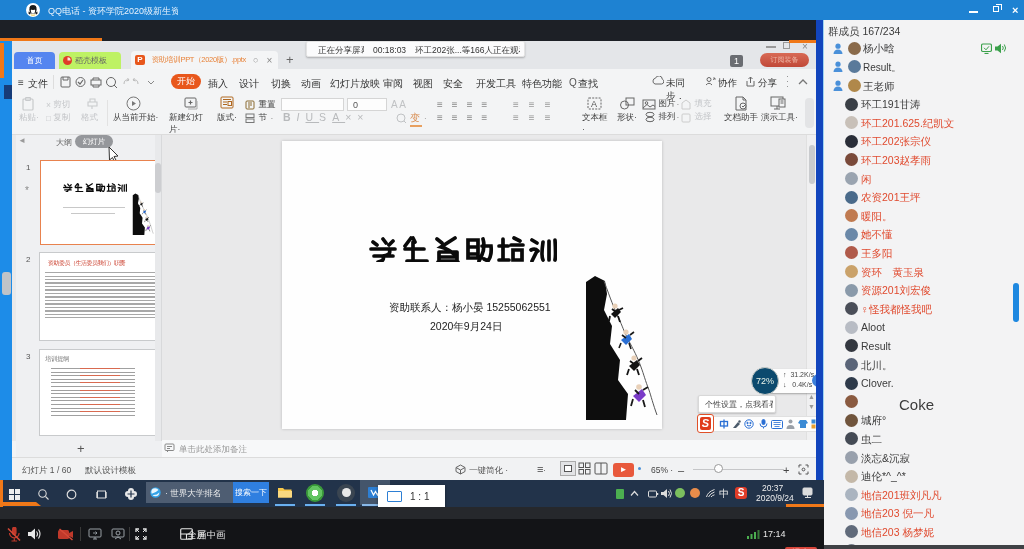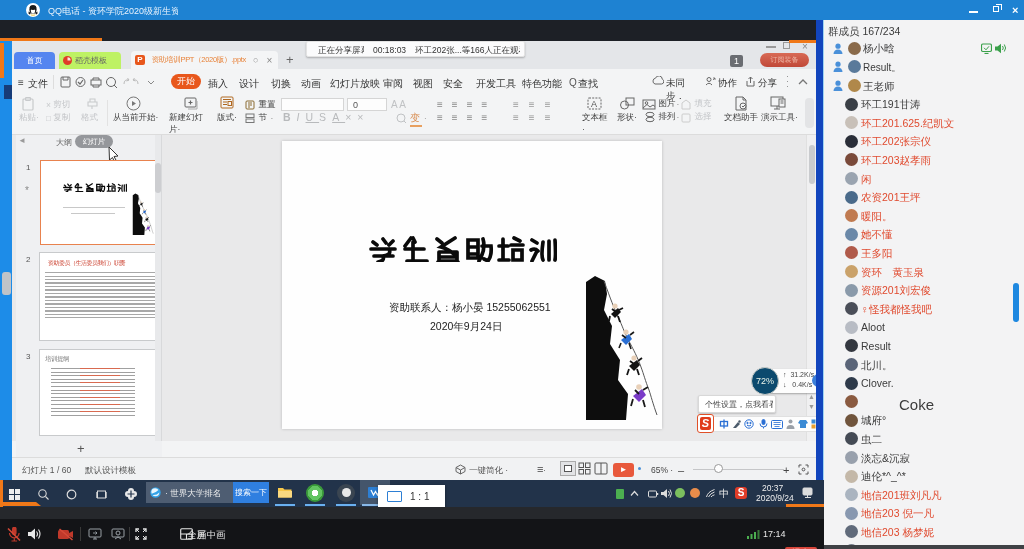--- a/index.html
+++ b/index.html
@@ -294,20 +294,27 @@
     </div>
 
     <div class="ab" style="left:794px;top:0;width:10px;height:306px;background:#f0f0f1;border-left:1px solid #e0e0e0;">
       <div class="ab" style="left:2px;top:10px;width:6px;height:39px;background:#c9cbce;border-radius:3px;"></div>
       <div class="ab" style="left:1px;top:258px;font-size:7px;color:#999;">▲</div>
       <div class="ab" style="left:1px;top:268px;font-size:7px;color:#999;">▼</div>
     </div>
   </div>
   <div class="ab" style="left:4px;top:400px;width:146px;height:16px;background:#eff0f2;">
     <div class="ab" style="left:61px;top:0px;font-size:13px;color:#555;">+</div>
+  </div>
+  <div class="ab" id="notesbar" style="left:150px;top:399px;width:654px;height:17px;background:#f7f8f9;">
+    <svg class="ab" style="left:2px;top:3px;" width="11" height="10" viewBox="0 0 11 10" fill="none" stroke="#888">
+          <rect x="1" y="1" width="9" height="6.5" rx="1"></rect>
+          <path d="M3 9 l1.5-1.5 M3 3.5 h5 M3 5.5 h3"></path>
+        </svg>
+    <div class="ab" style="left:17px;top:4px;width:73px;overflow:hidden;white-space:nowrap;font-size:8.5px;color:#999;">单击此处添加备注</div>
   </div>
   <div class="ab" id="statusbar" style="left:0;top:416px;width:804px;height:23px;background:#f1f2f3;border-top:1px solid #dcdcdc;font-size:8.5px;color:#555;">
     <div class="ab flex" style="left:10px;top:7px;width:52px;overflow:hidden;white-space:nowrap;">幻灯片&nbsp;1&nbsp;/&nbsp;60</div>
     <div class="ab" style="left:73px;top:7px;width:52px;overflow:hidden;white-space:nowrap;">默认设计模板</div>
     <svg class="ab" style="left:443px;top:6px;" width="11" height="11" viewBox="0 0 11 11" fill="none" stroke="#666">
           <path d="M5.5 1 L10 3.5 V7.5 L5.5 10 L1 7.5 V3.5 Z M1 3.5 L5.5 6 L10 3.5 M5.5 6 V10"></path>
         </svg>
     <div class="ab" style="left:457px;top:7px;width:40px;overflow:hidden;white-space:nowrap;">一键简化&nbsp;·</div>
     <div class="ab" style="left:525px;top:5px;font-size:11px;color:#444;">≡<span style="font-size:7px;">·</span></div>
     <div class="ab" style="left:548px;top:3px;width:16px;height:15px;border:1px solid #aaa;background:#e2e3e5;">

